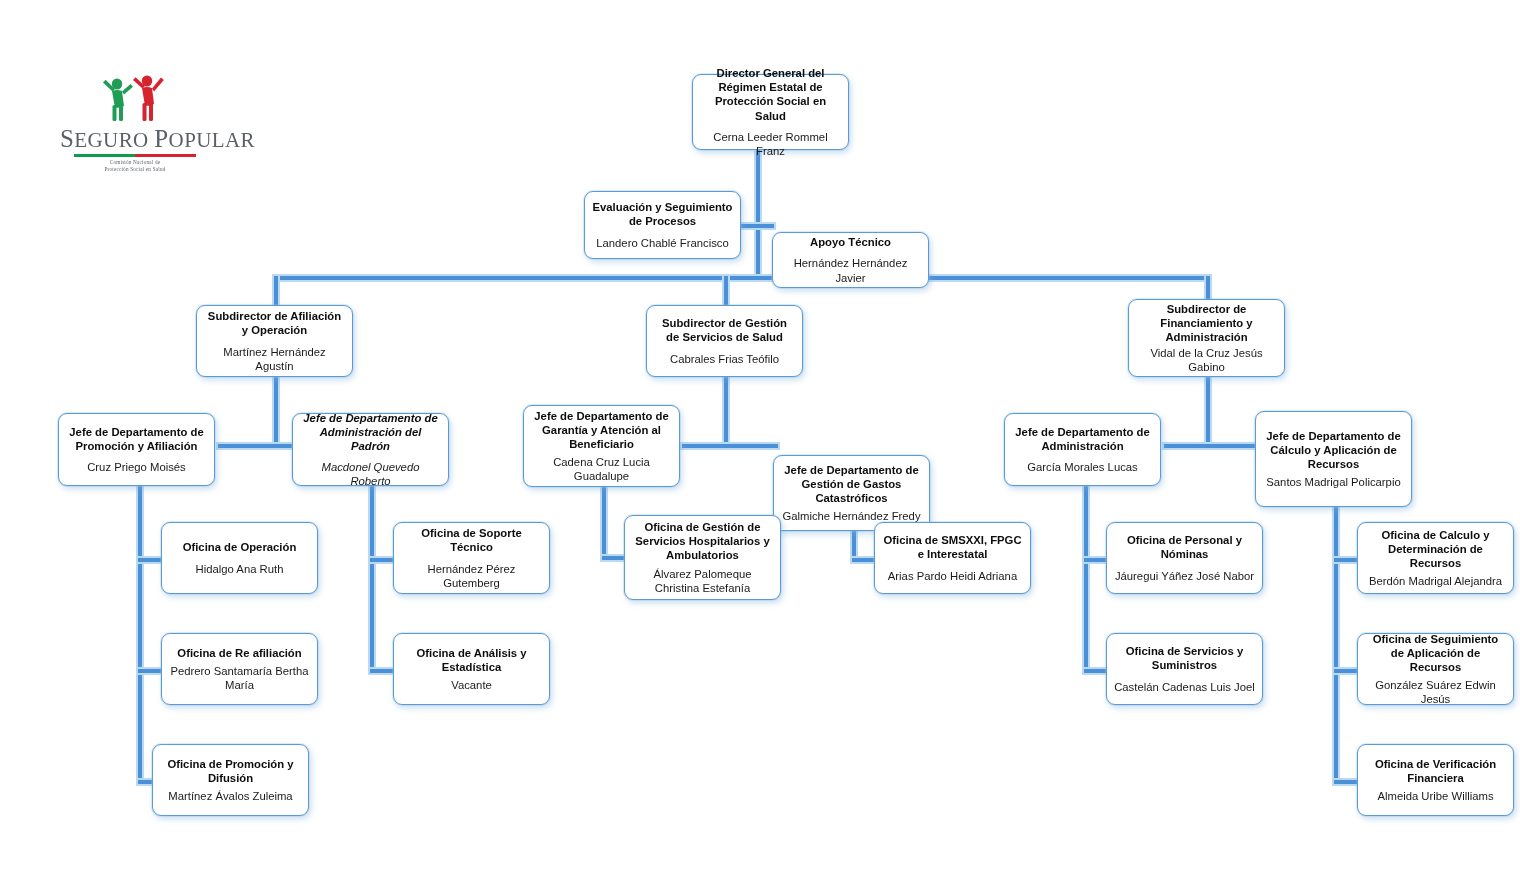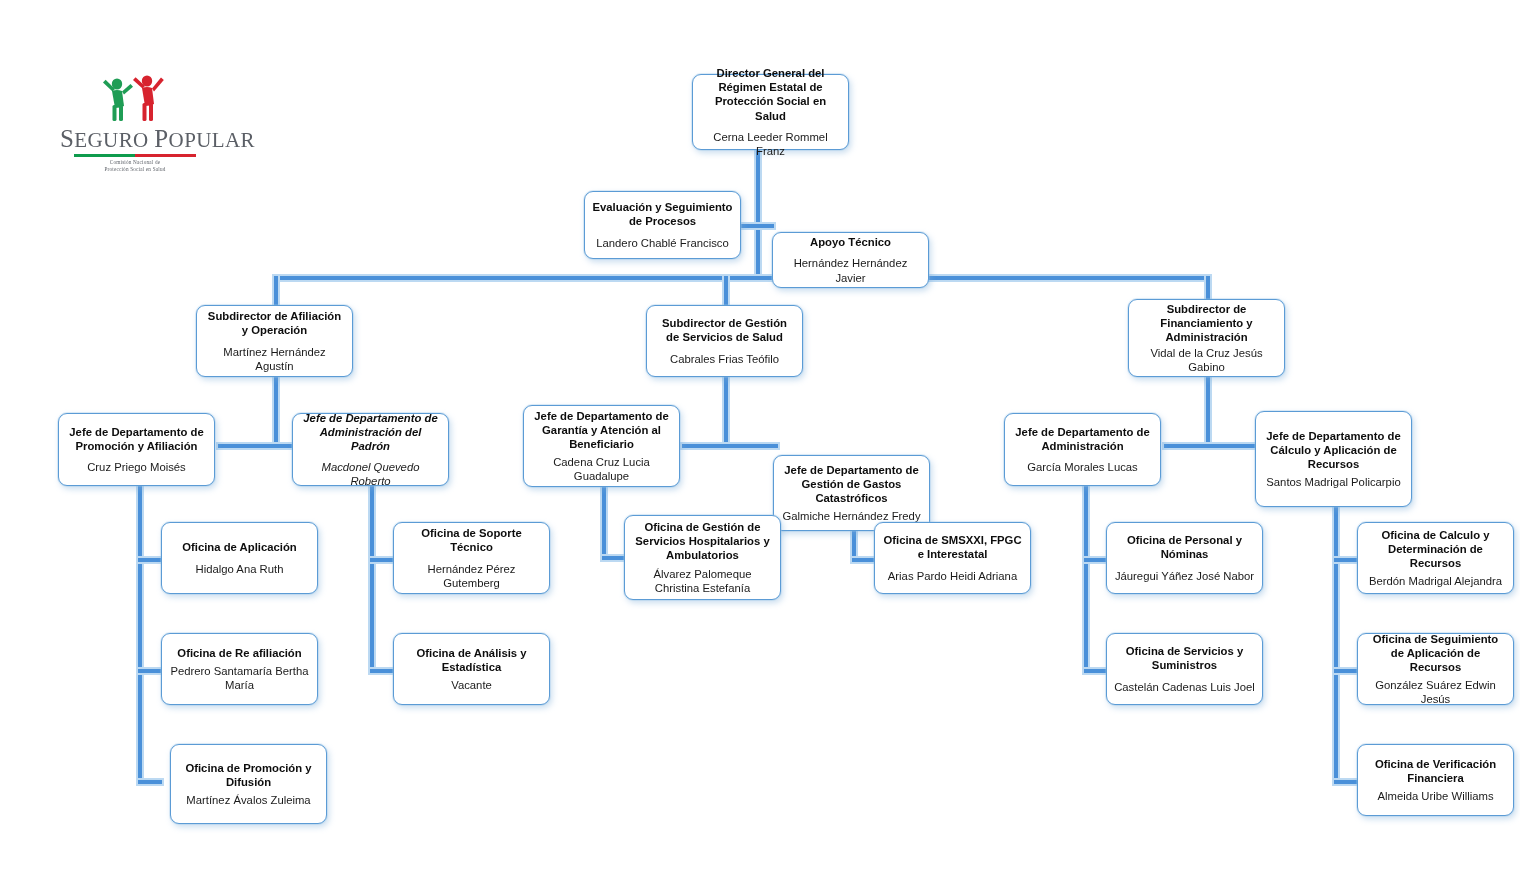--- a/index.html
+++ b/index.html
@@ -214,30 +214,30 @@
     <div class="title">Jefe de Departamento de Administración</div>
     <div class="person">García Morales Lucas</div>
   </div>
 
   <div class="node tight" style="left:1255px;top:411px;width:157px;height:96px;">
     <div class="title">Jefe de Departamento de Cálculo y Aplicación de Recursos</div>
     <div class="person">Santos Madrigal Policarpio</div>
   </div>
 
   <div class="node" style="left:161px;top:522px;width:157px;height:72px;">
-    <div class="title">Oficina de Aplicación</div>
+    <div class="title">Oficina de Operación</div>
     <div class="person">Hidalgo Ana Ruth</div>
   </div>
 
   <div class="node tight" style="left:161px;top:633px;width:157px;height:72px;">
     <div class="title">Oficina de Re afiliación</div>
     <div class="person">Pedrero Santamaría Bertha María</div>
   </div>
 
-  <div class="node tight" style="left:170px;top:744px;width:157px;height:80px;">
+  <div class="node tight" style="left:152px;top:744px;width:157px;height:72px;">
     <div class="title">Oficina de Promoción y Difusión</div>
     <div class="person">Martínez Ávalos Zuleima</div>
   </div>
 
   <div class="node" style="left:393px;top:522px;width:157px;height:72px;">
     <div class="title">Oficina de Soporte Técnico</div>
     <div class="person">Hernández Pérez Gutemberg</div>
   </div>
 
   <div class="node tight" style="left:393px;top:633px;width:157px;height:72px;">

